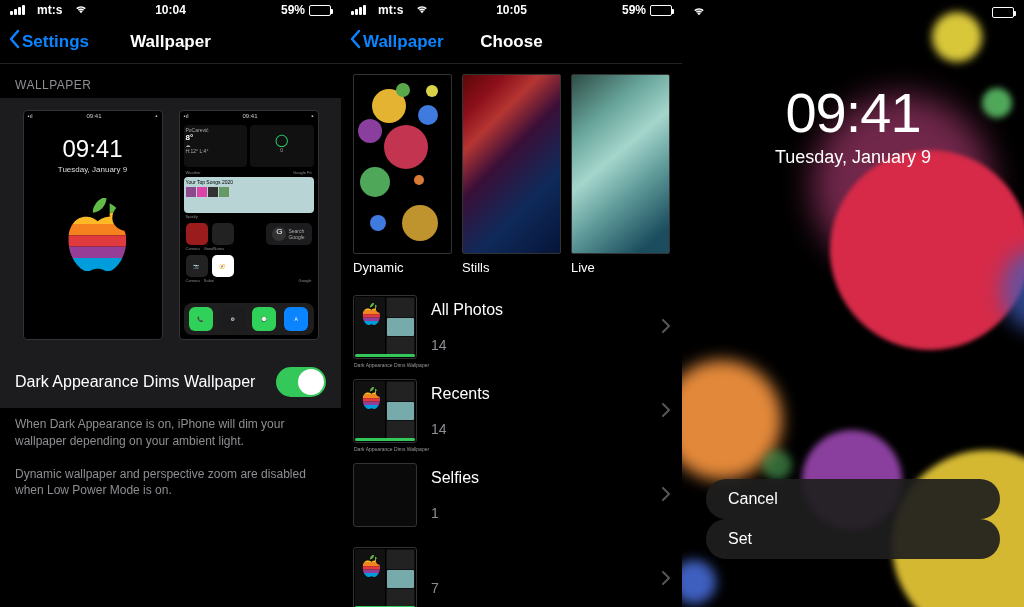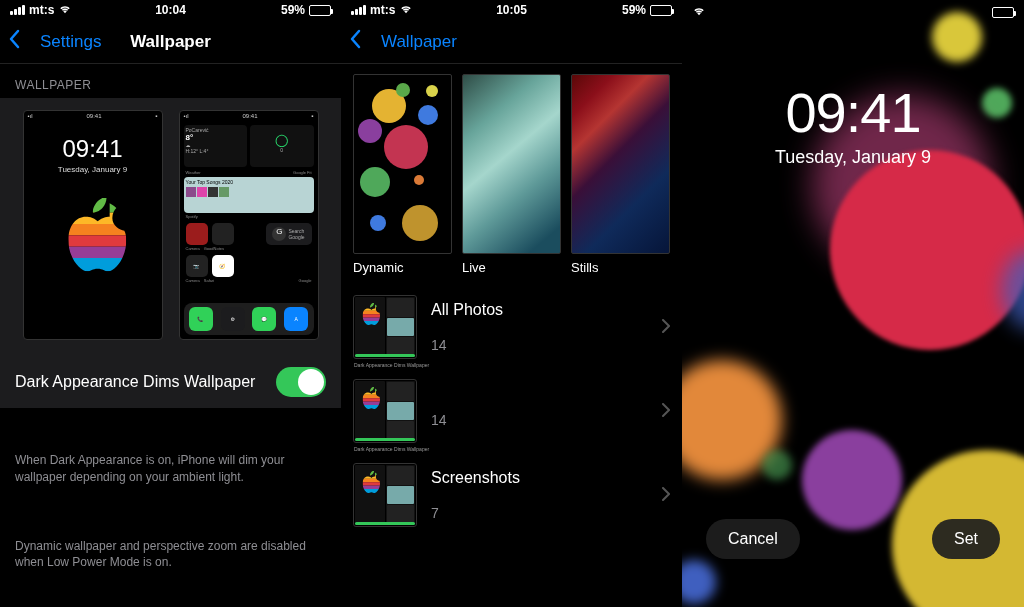--- a/index.html
+++ b/index.html
@@ -24,40 +24,40 @@
 
   
   .status-bar {
     height: 20px;
     display: flex;
     align-items: center;
     padding: 0 10px;
     font-size: 12px;
     font-weight: 600;
   }
-  .status-left { display: flex; align-items: center; gap: 4px; flex:1; }
+  .status-left { display: flex; align-items: center; gap: 12px; flex:1; }
   .status-center { flex:1; text-align:center; }
   .status-right { display:flex; align-items:center; gap:4px; flex:1; justify-content:flex-end;}
   .signal { display:flex; align-items:flex-end; gap:1px; }
   .signal span { width:3px; background:#fff; border-radius:1px;}
   .signal span:nth-child(1){height:4px;} .signal span:nth-child(2){height:6px;}
   .signal span:nth-child(3){height:8px;} .signal span:nth-child(4){height:10px;}
   .battery { width:22px; height:11px; border:1px solid #fff; border-radius:2px; position:relative;}
   .battery::after { content:''; position:absolute; right:-3px; top:3px; width:2px; height:5px; background:#fff; border-radius:0 1px 1px 0;}
   .battery-fill { height:100%; width:59%; background:#fff; border-radius:1px;}
   .wifi-icon svg { width:14px; height:12px; }
 
   
   .nav {
     height: 44px;
     display:flex; align-items:center; padding:0 8px;
     border-bottom: 0.5px solid #222;
     position:relative;
   }
-  .nav-back { color:#0a84ff; font-size:17px; display:flex; align-items:center; gap:20px;}
+  .nav-back { color:#0a84ff; font-size:17px; display:flex; align-items:center; gap:2px;font-weight:bold;}
   .nav-title { position:absolute; left:0; right:0; text-align:center; font-size:17px; font-weight:600; pointer-events:none;}
   .chevron-left { display:inline-block; }
 
   
   .section-header { font-size:12px; color:#8e8e93; padding: 14px 15px 6px; letter-spacing:0.5px;}
   .cell {
     background:#1c1c1e;
     display:flex; align-items:center;
     padding: 12px 15px;
     font-size:16px;
@@ -90,21 +90,21 @@
   .widget { background:#111; border-radius:4px; flex:1; height:42px; padding:2px; font-size:5px; color:#aaa; position:relative;}
   .widget.light { background:#b8d4d4; color:#000;}
   .icon-row { display:flex; gap:4px; justify-content:flex-start; margin-top:3px; padding:0 2px;}
   .app-icon { width:22px; height:22px; border-radius:5px; font-size:5px; display:flex;align-items:center;justify-content:center;}
   .dock { position:absolute; bottom:4px; left:4px; right:4px; background:rgba(50,50,50,.6); border-radius:8px; display:flex; gap:5px; padding:4px; justify-content:space-around;}
   .dock .app-icon { width:24px; height:24px; border-radius:6px;}
 
   .toggle-cell { background:#1c1c1e; display:flex; align-items:center; padding:11px 15px; font-size:16px;}
   .toggle { width:50px; height:30px; background:#34c759; border-radius:15px; margin-left:auto; position:relative;}
   .toggle::after{ content:''; position:absolute; right:2px; top:2px; width:26px; height:26px; background:#fff; border-radius:50%;}
-  .footer-text { font-size:12px; color:#8e8e93; padding:8px 15px; line-height:1.4;margin-top:36px;}
+  .footer-text { font-size:12px; color:#8e8e93; padding:8px 15px; line-height:1.4;}
 
   
   .wp-types { display:flex; gap:10px; padding: 10px 12px;}
   .wp-type { flex:1; }
   .wp-type-thumb { width:100%; height:180px; border-radius:2px; position:relative; overflow:hidden; border:0.5px solid #333;}
   .wp-type-label { font-size:13px; margin-top:6px;}
   .thumb-dynamic { background:#000; }
   .thumb-stills { background: linear-gradient(135deg, #5b0808 0%, #8b0f1a 15%, #b53532 28%, #3a0f38 45%, #0f2a5a 70%, #061539 100%);}
   .thumb-live { background: linear-gradient(140deg, #2f4d47 0%, #67a49a 25%, #a5d6cc 45%, #5f9a99 65%, #1b4d5e 90%);}
   .bubble { position:absolute; border-radius:50%; filter:blur(0.5px);}
@@ -125,21 +125,21 @@
   .album-cell .chev { color:#555; font-size:14px;}
 
   
   .pane3 .status-bar { padding-top:4px; }
   .bg-bubbles { position:absolute; inset:0; background:#000; overflow:hidden;}
   .big-bubble { position:absolute; border-radius:50%; }
   .pane3-content { position:relative; z-index:2; height:100%; display:flex; flex-direction:column;}
   .p3-clock { text-align:center; margin-top:60px;}
   .p3-time { font-size:56px; font-weight:300; letter-spacing:-1px;}
   .p3-date { font-size:18px; margin-top:2px;}
-  .p3-actions { margin-top:auto; display:flex; justify-content:space-between; padding: 0 24px 48px;}
+  .p3-actions { margin-top:auto; display:flex; justify-content:space-between; padding: 0 24px 48px; flex-direction: column;}
   .pill-btn { background:rgba(30,30,30,.92); border-radius:22px; padding:11px 22px; font-size:16px; font-weight:500;}
   .pill-btn.set { font-weight:400; }
 
   .mini-rainbow { width:20px; height:24px; margin:6px auto 0;}
   .mini-widgets { display:flex; flex-direction:column; gap:1px; padding:1px; height:100%;}
   .mini-widgets div { background:#222; flex:1; border-radius:1px;}
   .greenbar { position:absolute; bottom:1px; left:1px; right:1px; height:3px; background:#34c759; border-radius:2px;}
   .album-caption { position:absolute; bottom:-10px; left:0; font-size:5px; color:#999; white-space:nowrap;}
 </style>
 </head>
@@ -301,45 +301,46 @@
 
   <div class="nav">
     <div class="nav-back">
       <span class="chevron-left">
         <svg width="12" height="20" viewBox="0 0 12 20">
             <path d="M10 2 L3 10 L10 18" stroke="#0a84ff" stroke-width="2.5" fill="none" stroke-linecap="round" stroke-linejoin="round"></path>
           </svg>
       </span>
       <span>Wallpaper</span>
     </div>
+    <div class="nav-title">Choose</div>
   </div>
 
   <div class="wp-types">
     <div class="wp-type">
       <div class="wp-type-thumb thumb-dynamic">
         <div class="bubble" style="width:34px;height:34px;background:#e4b332;left:18px;top:14px"></div>
         <div class="bubble" style="width:14px;height:14px;background:#5aa84a;left:42px;top:8px"></div>
         <div class="bubble" style="width:24px;height:24px;background:#8a3f9e;left:4px;top:44px"></div>
         <div class="bubble" style="width:44px;height:44px;background:#d93a5a;left:30px;top:50px;opacity:.9"></div>
         <div class="bubble" style="width:20px;height:20px;background:#3f7adf;left:64px;top:30px"></div>
         <div class="bubble" style="width:12px;height:12px;background:#d9d24a;left:72px;top:10px"></div>
         <div class="bubble" style="width:30px;height:30px;background:#4fa85a;left:6px;top:92px"></div>
         <div class="bubble" style="width:10px;height:10px;background:#da7a37;left:60px;top:100px"></div>
         <div class="bubble" style="width:36px;height:36px;background:#d4a332;left:48px;top:130px;opacity:.9"></div>
         <div class="bubble" style="width:16px;height:16px;background:#3f7adf;left:16px;top:140px"></div>
       </div>
       <div class="wp-type-label">Dynamic</div>
     </div>
     <div class="wp-type">
+      <div class="wp-type-thumb thumb-stills"></div>
+      <div class="wp-type-label">Stills</div>
+    </div>
+    <div class="wp-type">
       <div class="wp-type-thumb thumb-live"></div>
       <div class="wp-type-label">Live</div>
-    </div>
-    <div class="wp-type">
-      <div class="wp-type-thumb thumb-stills"></div>
-      <div class="wp-type-label">Stills</div>
     </div>
   </div>
 
   <div class="album-cell">
     <div class="album-thumb">
       <div class="half">
           <div class="mini-rainbow"><svg viewBox="0 0 100 120">
               <g clip-path="url(#appleClip)">
                 <rect x="0" y="0" width="100" height="22" fill="#61bb46"></rect>
                 <rect x="0" y="22" width="100" height="17" fill="#fdb827"></rect>
@@ -387,27 +388,38 @@
           <div class="mini-widgets">
             <div></div>
             <div style="background:#7aa"></div>
             <div></div>
           </div>
         </div>
       <div class="greenbar"></div>
       <div class="album-caption">Dark Appearance Dims Wallpaper</div>
     </div>
     <div class="album-info">
+      <div class="album-name">Recents</div>
       <div class="album-count">14</div>
     </div>
     <span class="chev"><svg width="8" height="14" viewBox="0 0 8 14">
           <path d="M1 1 L7 7 L1 13" stroke="#555" stroke-width="2" fill="none" stroke-linecap="round"></path>
         </svg></span>
   </div>
 
+  <div class="album-cell">
+    <div class="album-thumb" style="background:#0a0a0a"></div>
+    <div class="album-info">
+      <div class="album-name">Selfies</div>
+      <div class="album-count">1</div>
+    </div>
+    <span class="chev"><svg width="8" height="14" viewBox="0 0 8 14">
+          <path d="M1 1 L7 7 L1 13" stroke="#555" stroke-width="2" fill="none" stroke-linecap="round"></path>
+        </svg></span>
+  </div>
 
   <div class="album-cell">
     <div class="album-thumb">
       <div class="half">
           <div class="mini-rainbow"><svg viewBox="0 0 100 120">
               <g clip-path="url(#appleClip)">
                 <rect x="0" y="0" width="100" height="22" fill="#61bb46"></rect>
                 <rect x="0" y="22" width="100" height="17" fill="#fdb827"></rect>
                 <rect x="0" y="39" width="100" height="17" fill="#f5821f"></rect>
                 <rect x="0" y="56" width="100" height="17" fill="#e03a3e"></rect>
@@ -420,21 +432,20 @@
           <div class="mini-widgets">
             <div></div>
             <div style="background:#7aa"></div>
             <div></div>
           </div>
         </div>
       <div class="greenbar"></div>
 
     </div>
     <div class="album-info">
-      <div class="album-name">Screenshots</div>
       <div class="album-count">7</div>
     </div>
     <span class="chev"><svg width="8" height="14" viewBox="0 0 8 14">
           <path d="M1 1 L7 7 L1 13" stroke="#555" stroke-width="2" fill="none" stroke-linecap="round"></path>
         </svg></span>
   </div>
 </div>
 
 <div class="pane pane3">
   <div class="bg-bubbles">

